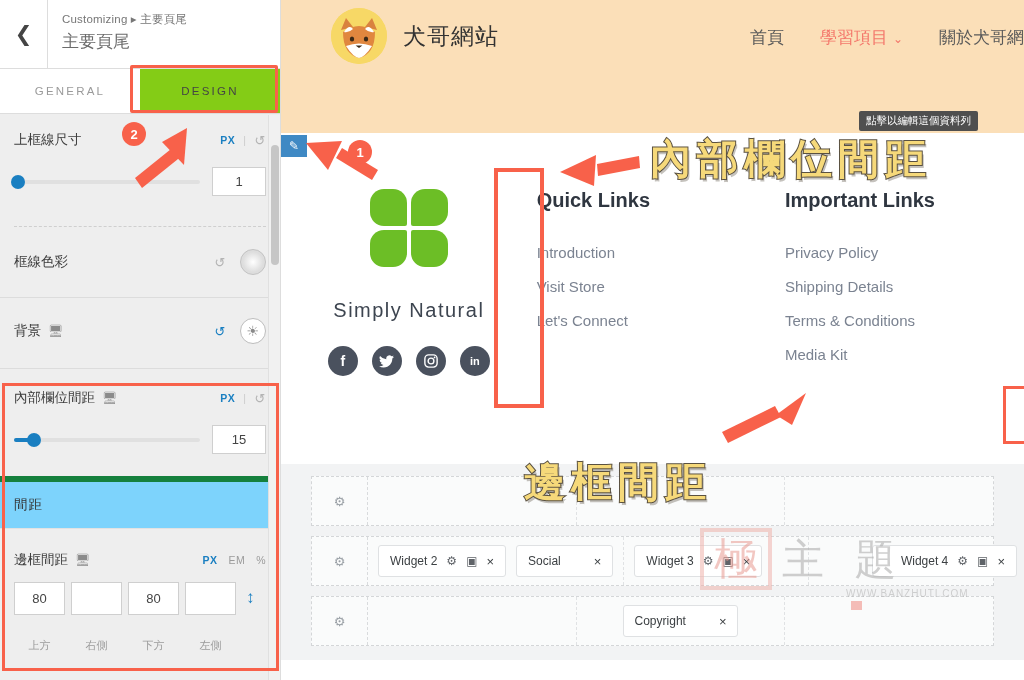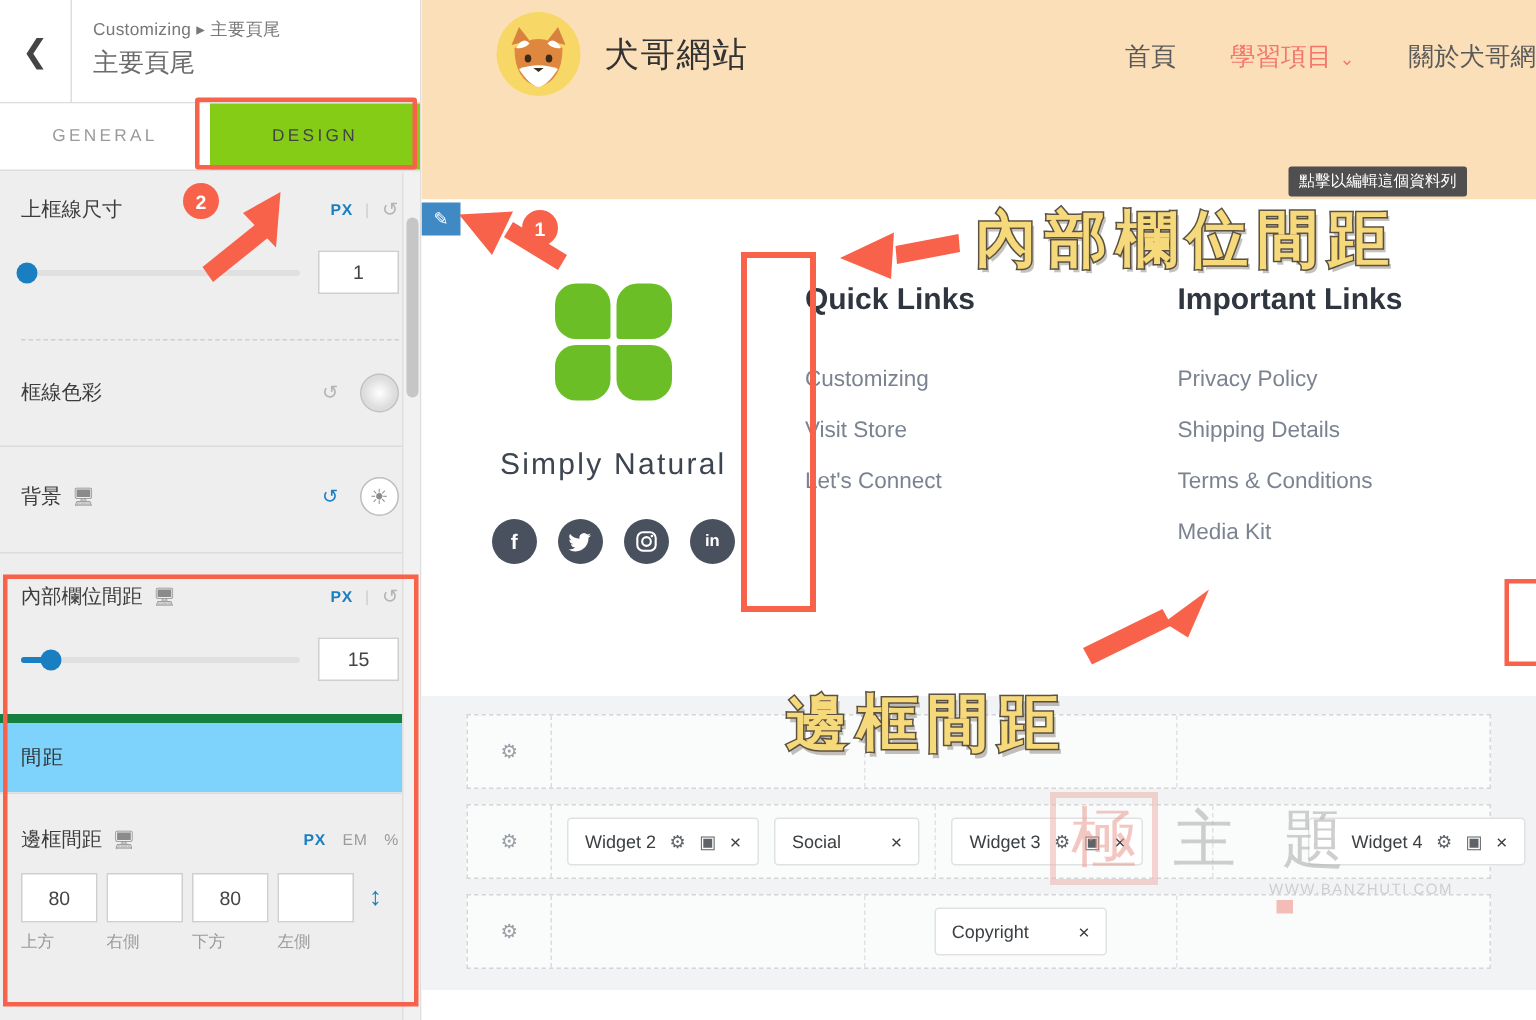--- a/index.html
+++ b/index.html
@@ -68,21 +68,21 @@
   .globe { width:26px;height:26px;border-radius:50%;background:#fff;border:1px solid #bdbdbd;
            display:flex;align-items:center;justify-content:center;font-size:14px;color:#8a8a8a;cursor:pointer;}
 
   .section-white { background:#7dd3fc; padding:14px; border-top:6px solid #15803d; border-bottom:1px solid #e2e2e2;}
   .section-white .t { font-size:13.5px; color:#333; letter-spacing:1px; }
 
   .pad-grid { display:flex; align-items:flex-start; gap:6px; margin-top:13px; }
   .pad-cell { width:51px; }
   .pad-inp { width:51px; height:33px; background:#fff; border:1px solid #cfcfcf;
              display:flex; align-items:center; justify-content:center; font-size:13px; color:#444; }
-  .pad-cap { text-align:left; font-size:11px; color:#9a9a9a; margin-top:5px; }
+  .pad-cap { text-align:center; font-size:11px; color:#9a9a9a; margin-top:23px; }
   .link-ico { color:#1a7fc1; font-size:17px; margin-left:4px; margin-top:6px; cursor:pointer; }
 
   .mon-ico { font-size:12px; color:#8b8b8b; }
 
   .hl-box-left {
     position:absolute; left:2px; top:383px; width:277px; height:288px;
     border:3px solid #f8614a; pointer-events:none;
   }
 
   
@@ -380,21 +380,21 @@
                 <circle cx="8" cy="8" r="3.3" fill="none" stroke="#fff" stroke-width="1.6"></circle>
                 <circle cx="12.1" cy="3.9" r="1" fill="#fff"></circle>
               </svg>
           </div>
           <div class="soc" style="font-size:11px;font-weight:bold;">in</div>
         </div>
       </div>
 
       <div class="col-links">
         <div class="ftitle">Quick Links</div>
-        <div class="flink">Customizing</div>
+        <div class="flink">Introduction</div>
         <div class="flink">Visit Store</div>
         <div class="flink">Let's Connect</div>
       </div>
 
       <div class="col-links second">
         <div class="ftitle">Important Links</div>
         <div class="flink">Privacy Policy</div>
         <div class="flink">Shipping Details</div>
         <div class="flink">Terms &amp; Conditions</div>
         <div class="flink">Media Kit</div>

